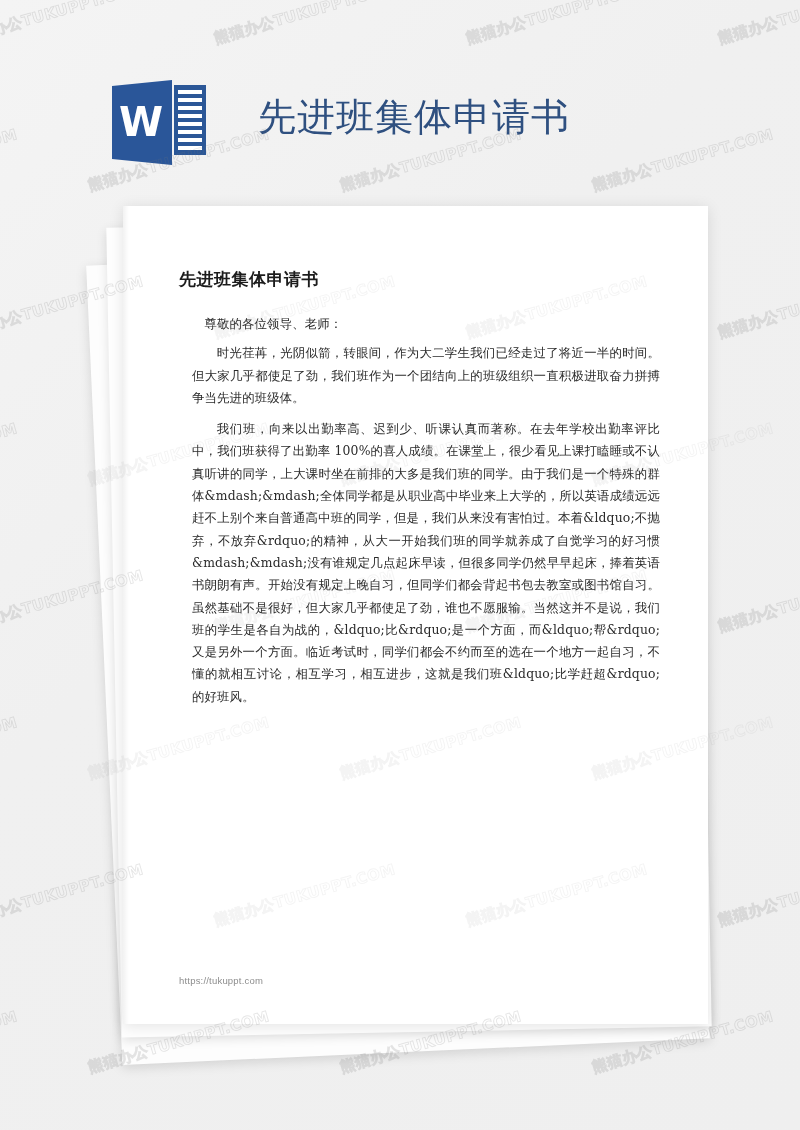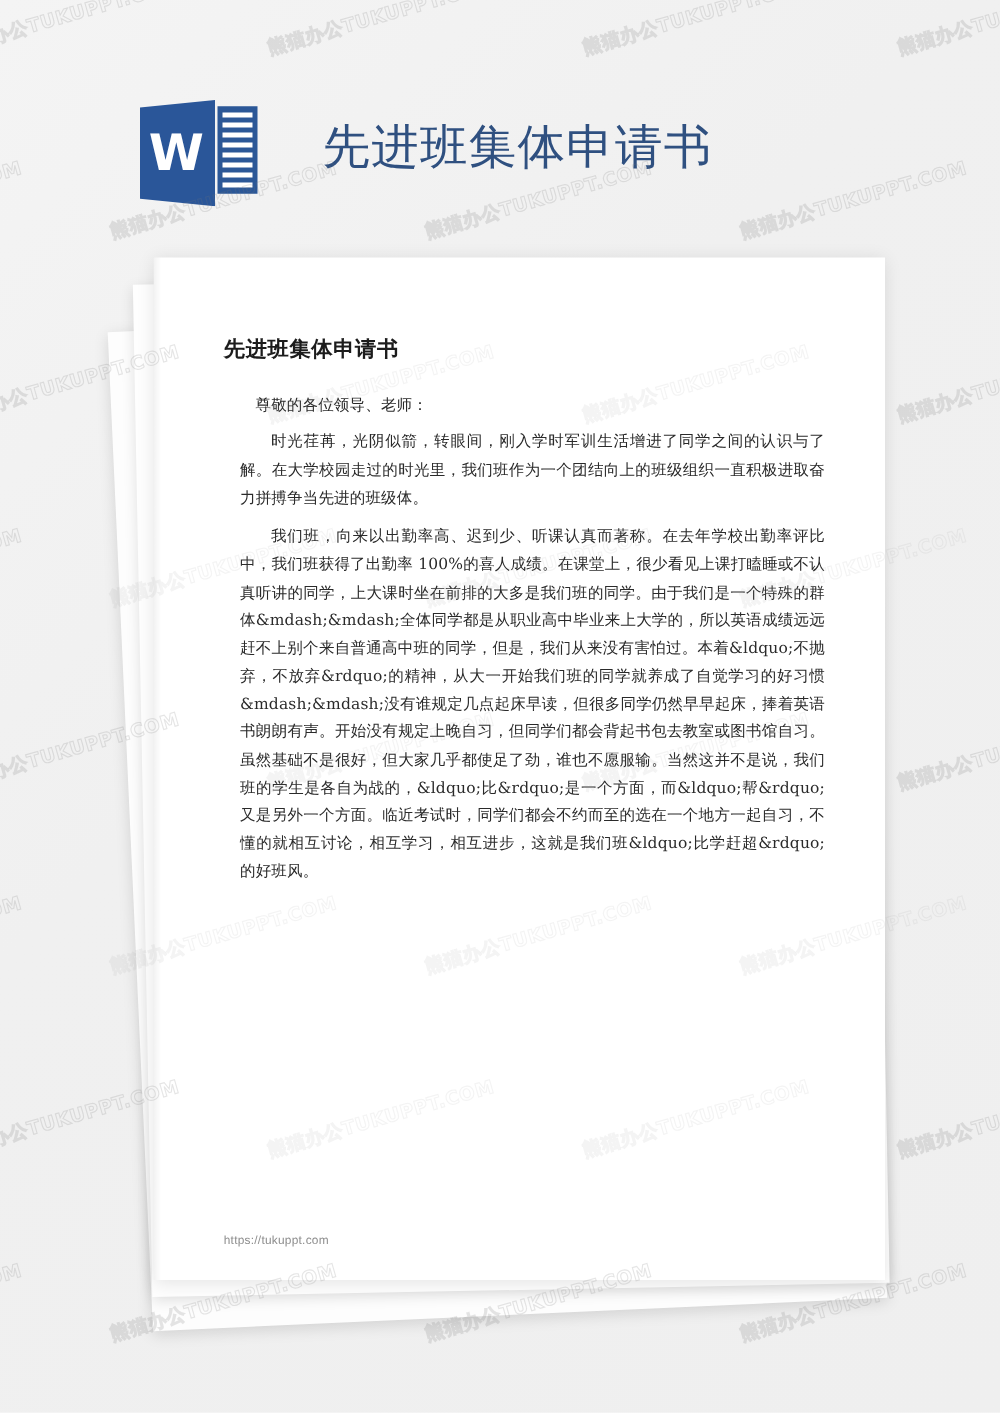--- a/index.html
+++ b/index.html
@@ -151,21 +151,21 @@
     letter-spacing: 0.15px;
   }
   .para.salutation {
     text-indent: 1em;
     margin-bottom: 7px;
   }
 
   #doc-footer-url {
     position: absolute;
     left: 56px;
-    bottom: 26px;
+    bottom: 38px;
     font-size: 9.5px;
     color: #8d8d8d;
     font-family: "Liberation Sans", sans-serif;
     letter-spacing: 0.2px;
   }
 
   
   .fold {
     position: absolute;
     background: linear-gradient(90deg, rgba(0,0,0,0.05), rgba(0,0,0,0));
@@ -209,21 +209,21 @@
     <div class="sheet" id="sheet-back-2"></div>
     <div class="sheet" id="sheet-back-1"></div>
 
     <div class="sheet" id="sheet-main">
       <div class="fold"></div>
 
       <div id="doc-body">
         <div id="doc-heading">先进班集体申请书</div>
 
         <p class="para salutation">尊敬的各位领导、老师：</p>
-        <p class="para">时光荏苒，光阴似箭，转眼间，刚入学时军训生活增进了同学之间的认识与了解。在大学校园走过的时光里，我们班作为一个团结向上的班级组织一直积极进取奋力拼搏争当先进的班级体。</p>
+        <p class="para">时光荏苒，光阴似箭，转眼间，作为大二学生我们已经走过了将近一半的时间。但大家几乎都使足了劲，我们班作为一个团结向上的班级组织一直积极进取奋力拼搏争当先进的班级体。</p>
         <p class="para">我们班，向来以出勤率高、迟到少、听课认真而著称。在去年学校出勤率评比中，我们班获得了出勤率 100%的喜人成绩。在课堂上，很少看见上课打瞌睡或不认真听讲的同学，上大课时坐在前排的大多是我们班的同学。由于我们是一个特殊的群体&amp;mdash;&amp;mdash;全体同学都是从职业高中毕业来上大学的，所以英语成绩远远赶不上别个来自普通高中班的同学，但是，我们从来没有害怕过。本着&amp;ldquo;不抛弃，不放弃&amp;rdquo;的精神，从大一开始我们班的同学就养成了自觉学习的好习惯&amp;mdash;&amp;mdash;没有谁规定几点起床早读，但很多同学仍然早早起床，捧着英语书朗朗有声。开始没有规定上晚自习，但同学们都会背起书包去教室或图书馆自习。虽然基础不是很好，但大家几乎都使足了劲，谁也不愿服输。当然这并不是说，我们班的学生是各自为战的，&amp;ldquo;比&amp;rdquo;是一个方面，而&amp;ldquo;帮&amp;rdquo;又是另外一个方面。临近考试时，同学们都会不约而至的选在一个地方一起自习，不懂的就相互讨论，相互学习，相互进步，这就是我们班&amp;ldquo;比学赶超&amp;rdquo;的好班风。</p>
       </div>
 
       <div id="doc-footer-url">https://tukuppt.com</div>
     </div>
   </div>
 
   <div id="watermarks">
       <div class="wm" style="left: -40px; top: 30px;">熊猫办公TUKUPPT.COM</div>
       <div class="wm" style="left: 212px; top: 30px;">熊猫办公TUKUPPT.COM</div>

